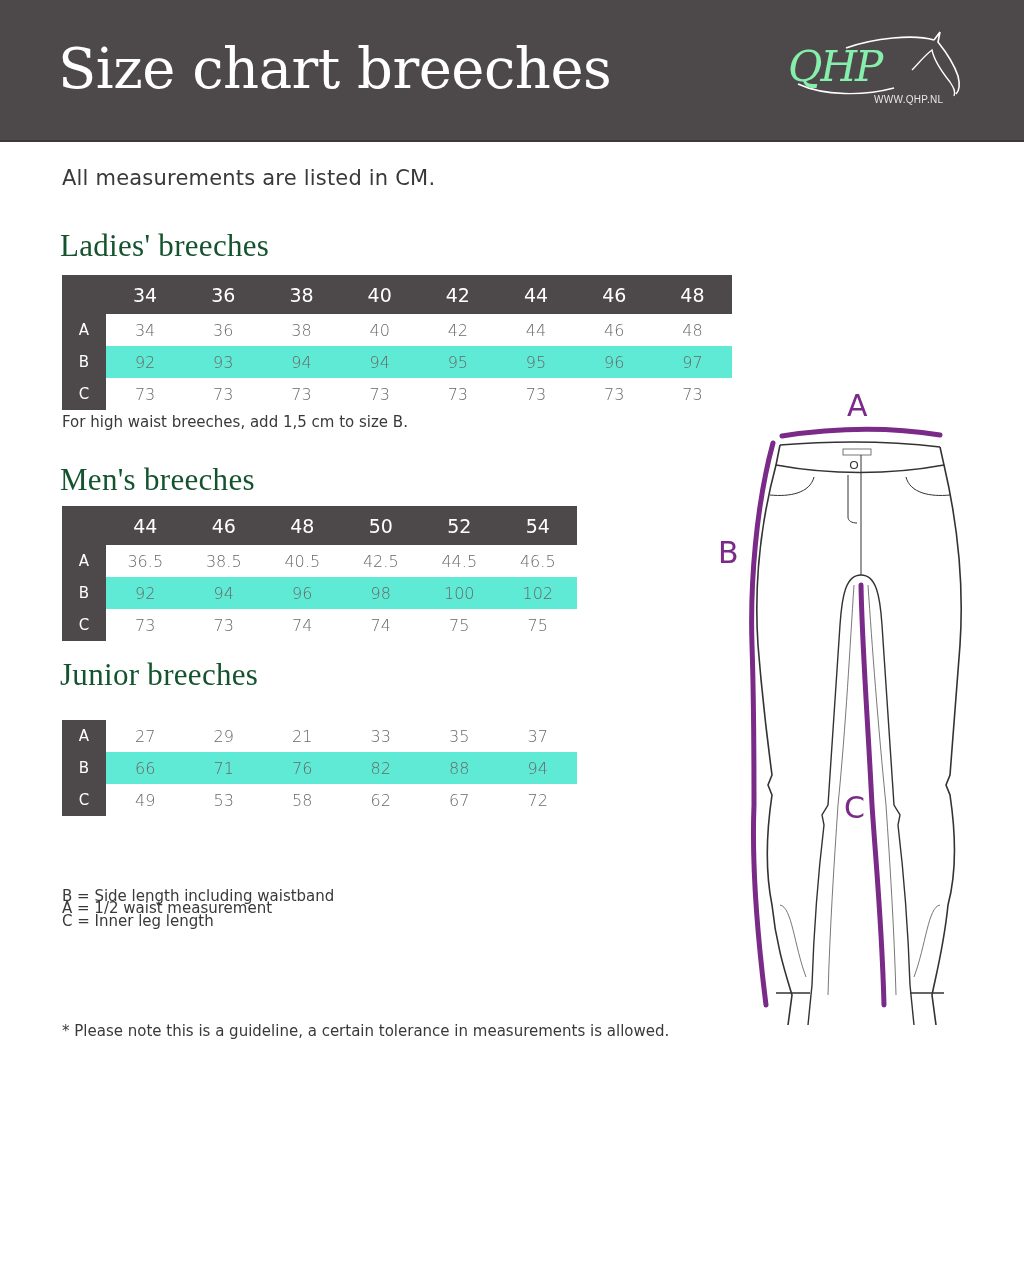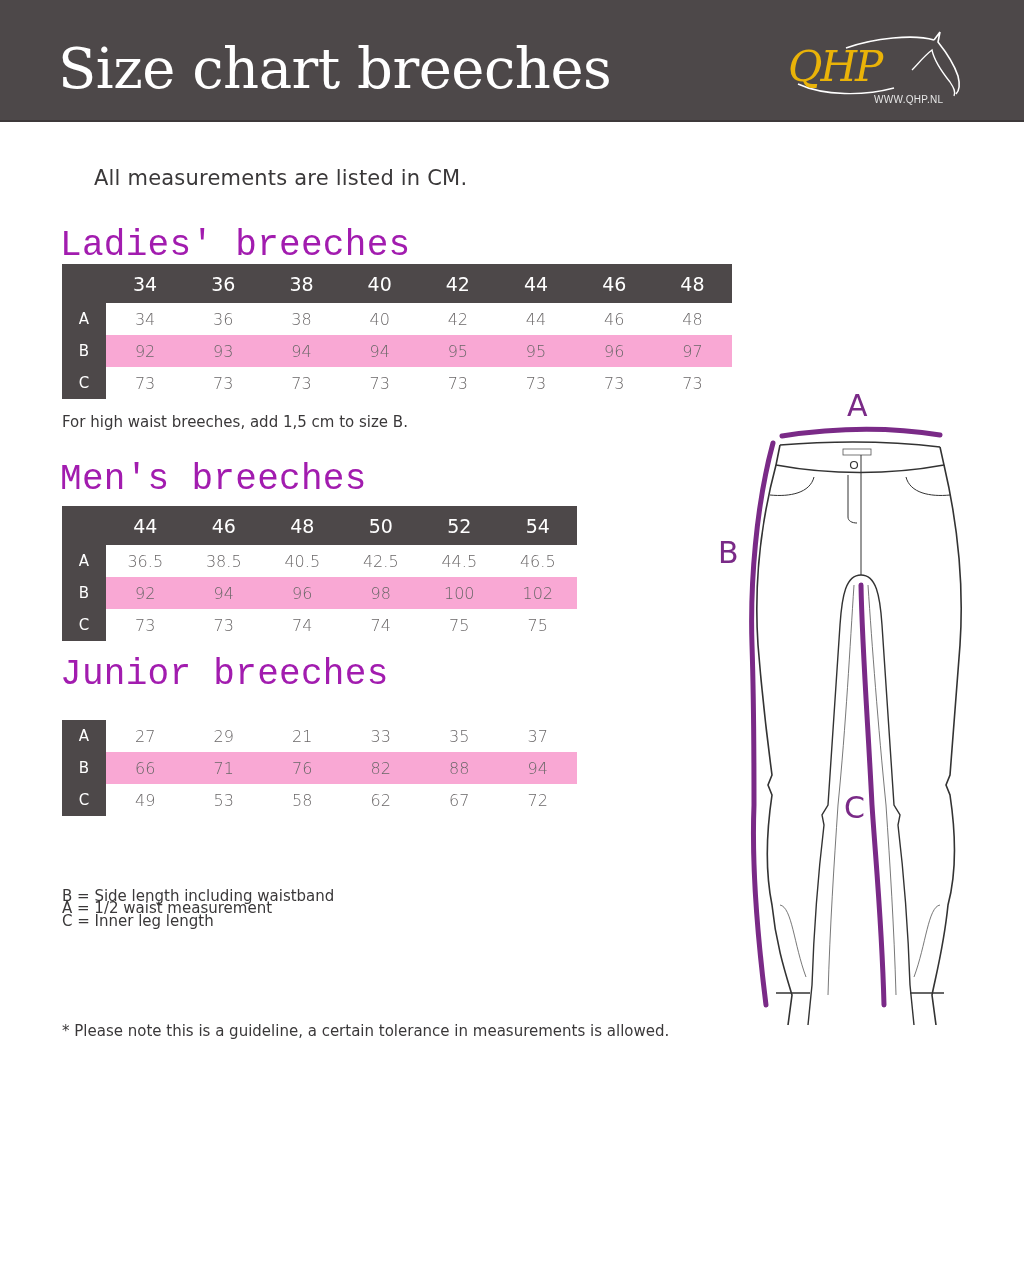--- a/index.html
+++ b/index.html
@@ -1,64 +1,64 @@
 <!DOCTYPE html>
 <html><head>
 <meta charset="utf-8">
 <style>
   * { box-sizing: border-box; margin: 0; padding: 0; }
   html, body { width: 1024px; height: 1280px; background: #ffffff; overflow: hidden; }
   body { position: relative; font-family: "DejaVu Sans", sans-serif; color: #3a3839; }
 
   .header {
-    position: absolute; left: 0; top: 0; width: 1024px; height: 122px;
+    position: absolute; left: 0; top: 0; width: 1024px; height: 142px;
     background: #4d4849; border-bottom: 2px solid #3d393a;
   }
   .header .title {
     position: absolute; left: 58px; top: 34px;
     font-family: "DejaVu Serif", serif; font-size: 56px; color: #ffffff;
     letter-spacing: -0.5px; line-height: 70px;
   }
   .logo { position: absolute; left: 784px; top: 30px; width: 185px; height: 82px; }
   .logo .qhp {
     position: absolute; left: 4px; top: 12px;
     font-family: "DejaVu Serif", serif; font-style: italic; font-size: 42px;
-    color: #eab308; letter-spacing: -2px; line-height: 50px;
+    color: #86efac; letter-spacing: -2px; line-height: 50px;
   }
   .logo .url {
     position: absolute; left: 90px; top: 64px; font-size: 10px; color: #e6e6e6;
     font-family: "Liberation Sans", sans-serif; letter-spacing: 0.3px;
   }
   .logo svg { position: absolute; left: 0; top: 0; }
 
   .intro {
     position: absolute; left: 62px; top: 166px; font-size: 21px; color: #3a3839;
-    font-family: "DejaVu Sans", sans-serif; letter-spacing: 0.2px; margin-left: 32px;
+    font-family: "DejaVu Sans", sans-serif; letter-spacing: 0.2px;
   }
 
   .section-title {
-    position: absolute; left: 60px; font-size: 36px; color: #a21caf;
-    font-family: Liberation Mono, monospace; letter-spacing: 0.3px; line-height: 38px;
+    position: absolute; left: 60px; font-size: 31px; color: #14532d;
+    font-family: Liberation Serif, serif; letter-spacing: 0.3px; line-height: 38px;
   }
 
   .table { position: absolute; left: 62px; }
   .table .head {
     display: flex; height: 39px; background: #4d4849; align-items: center;
   }
   .table .corner { width: 44px; height: 100%; }
   .table .head .cell {
     color: #ffffff; font-size: 19px; text-align: center; font-weight: normal;
   }
   .table .row { display: flex; height: 32px; align-items: center; }
   .table .row .label {
     width: 44px; height: 100%; background: #4d4849; color: #ffffff;
     font-size: 15px; display: flex; align-items: center; justify-content: center;
   }
   .table .row .cells { display: flex; height: 100%; align-items: center; }
-  .table .row.shaded .cells { background: #f9a8d4; }
+  .table .row.shaded .cells { background: #5eead4; }
   .table .row .cell {
     text-align: center; font-size: 16px; color: #6a6768;
     font-family: "DejaVu Sans", sans-serif; font-weight: 300;
   }
   .ladies .cell { width: 78.2px; }
   .six .cell { width: 78.5px; }
 
   .note { position: absolute; left: 62px; font-size: 15px; color: #3a3839; }
 
   .diagram { position: absolute; left: 710px; top: 385px; width: 290px; height: 640px; }
@@ -79,21 +79,21 @@
       <path d="M14 54 C 40 66, 80 66, 110 58" stroke="#ffffff" stroke-width="1.4" fill="none"></path>
     </svg>
     <div class="qhp">QHP</div>
     <div class="url">WWW.QHP.NL</div>
   </div>
 </div>
 
 <div class="intro">All measurements are listed in CM.</div>
 
 <div class="section-title" style="top:227px;">Ladies' breeches</div>
-<div class="table ladies" style="top:264px;">
+<div class="table ladies" style="top:275px;">
   <div class="head">
     <div class="corner"></div>
     <div class="cell">34</div>
     <div class="cell">36</div>
     <div class="cell">38</div>
     <div class="cell">40</div>
     <div class="cell">42</div>
     <div class="cell">44</div>
     <div class="cell">46</div>
     <div class="cell">48</div>

